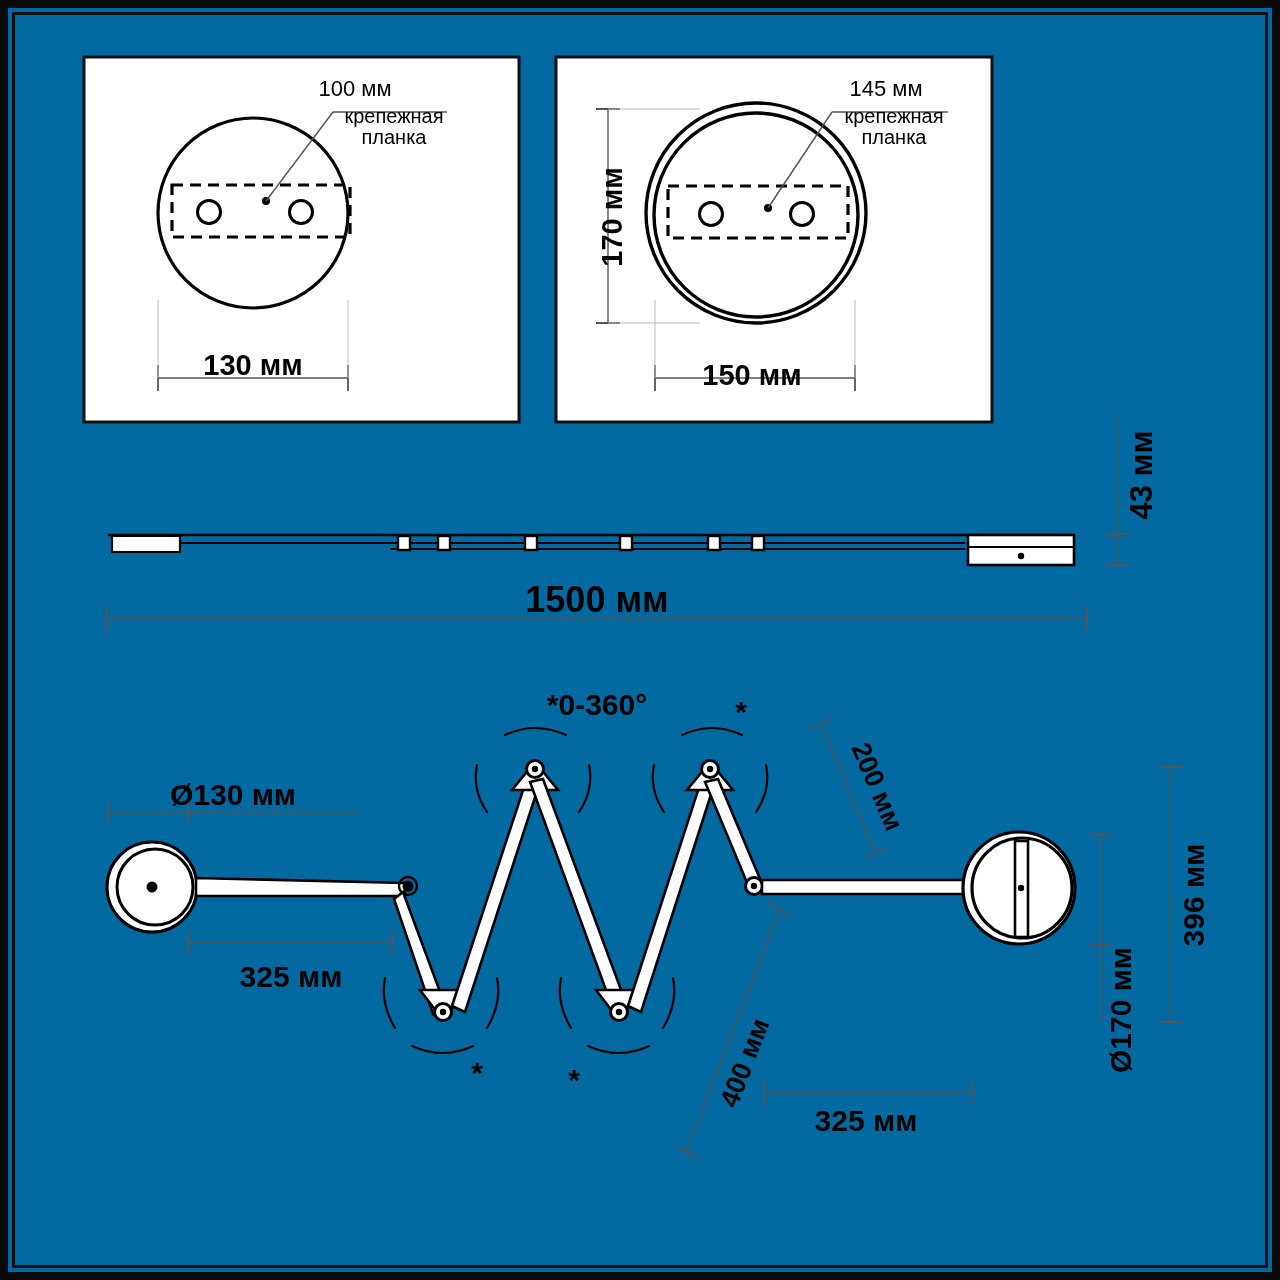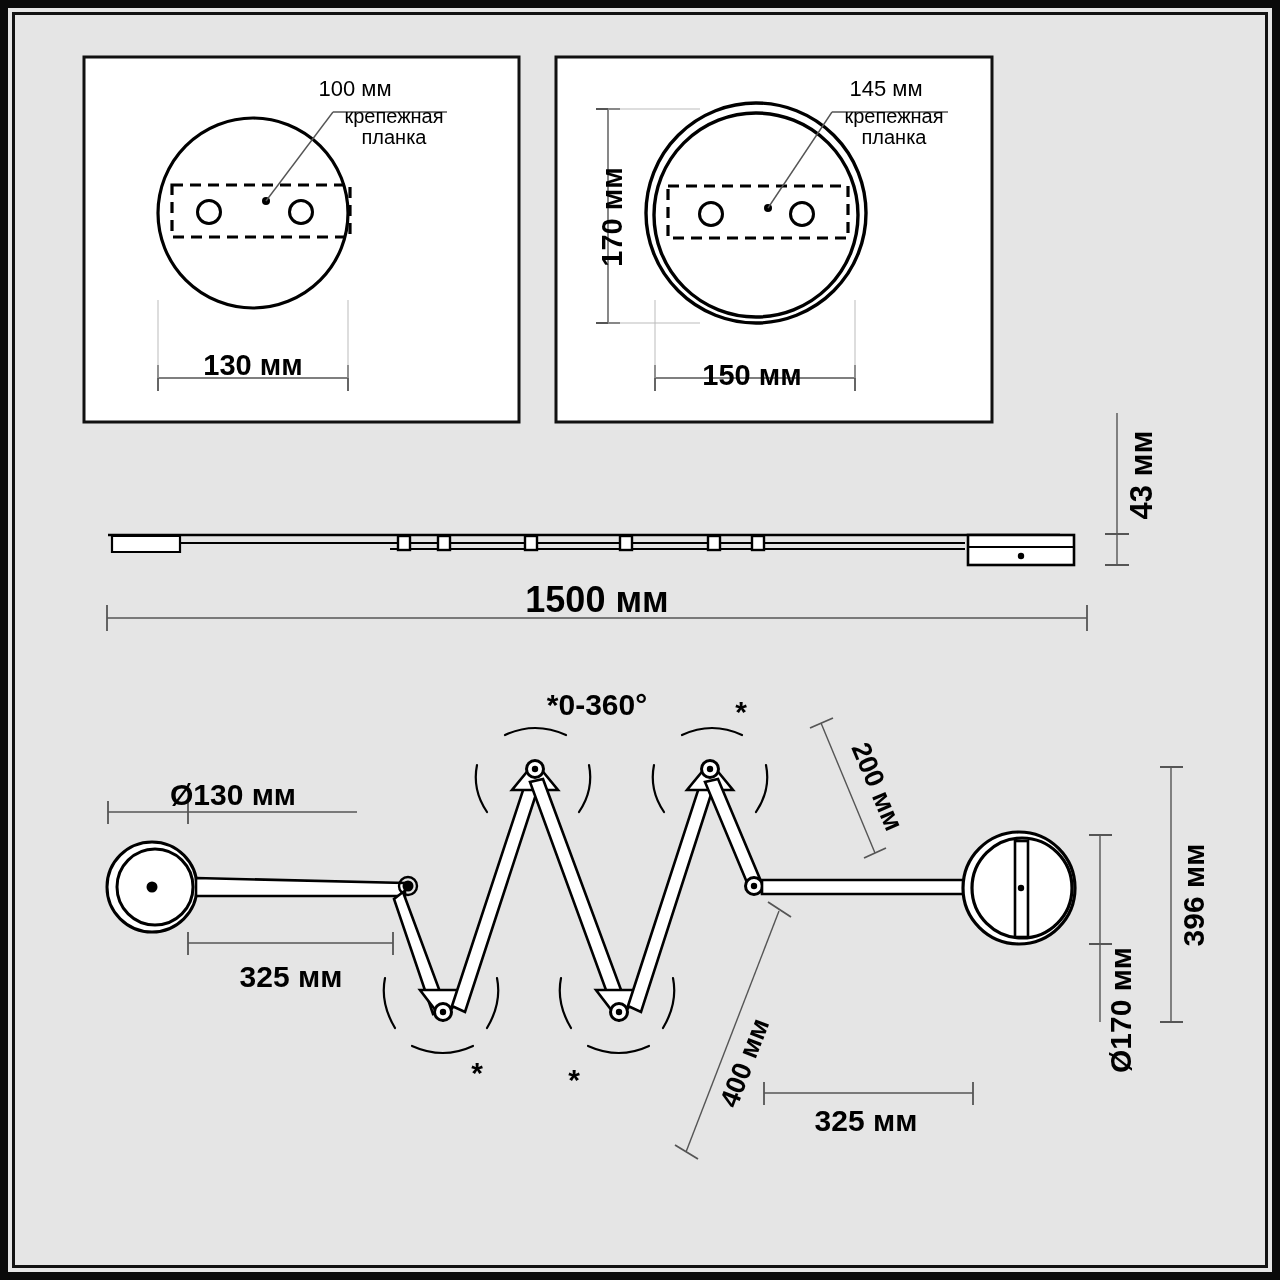--- a/index.html
+++ b/index.html
@@ -4,21 +4,21 @@
 <style>
   html, body {
     margin: 0;
     padding: 0;
     background: #ffffff;
   }
   #root {
     position: relative;
     width: 1280px;
     height: 1280px;
-    background: #e5e5e5;
+    background: #0369a1;
     font-family: "Liberation Sans", sans-serif;
     overflow: hidden;
     text-decoration: underline;
   }
   #outer-frame {
     position: absolute;
     left: 0; top: 0;
     width: 1280px; height: 1280px;
     box-sizing: border-box;
     border: 8px solid #0a0a0a;

